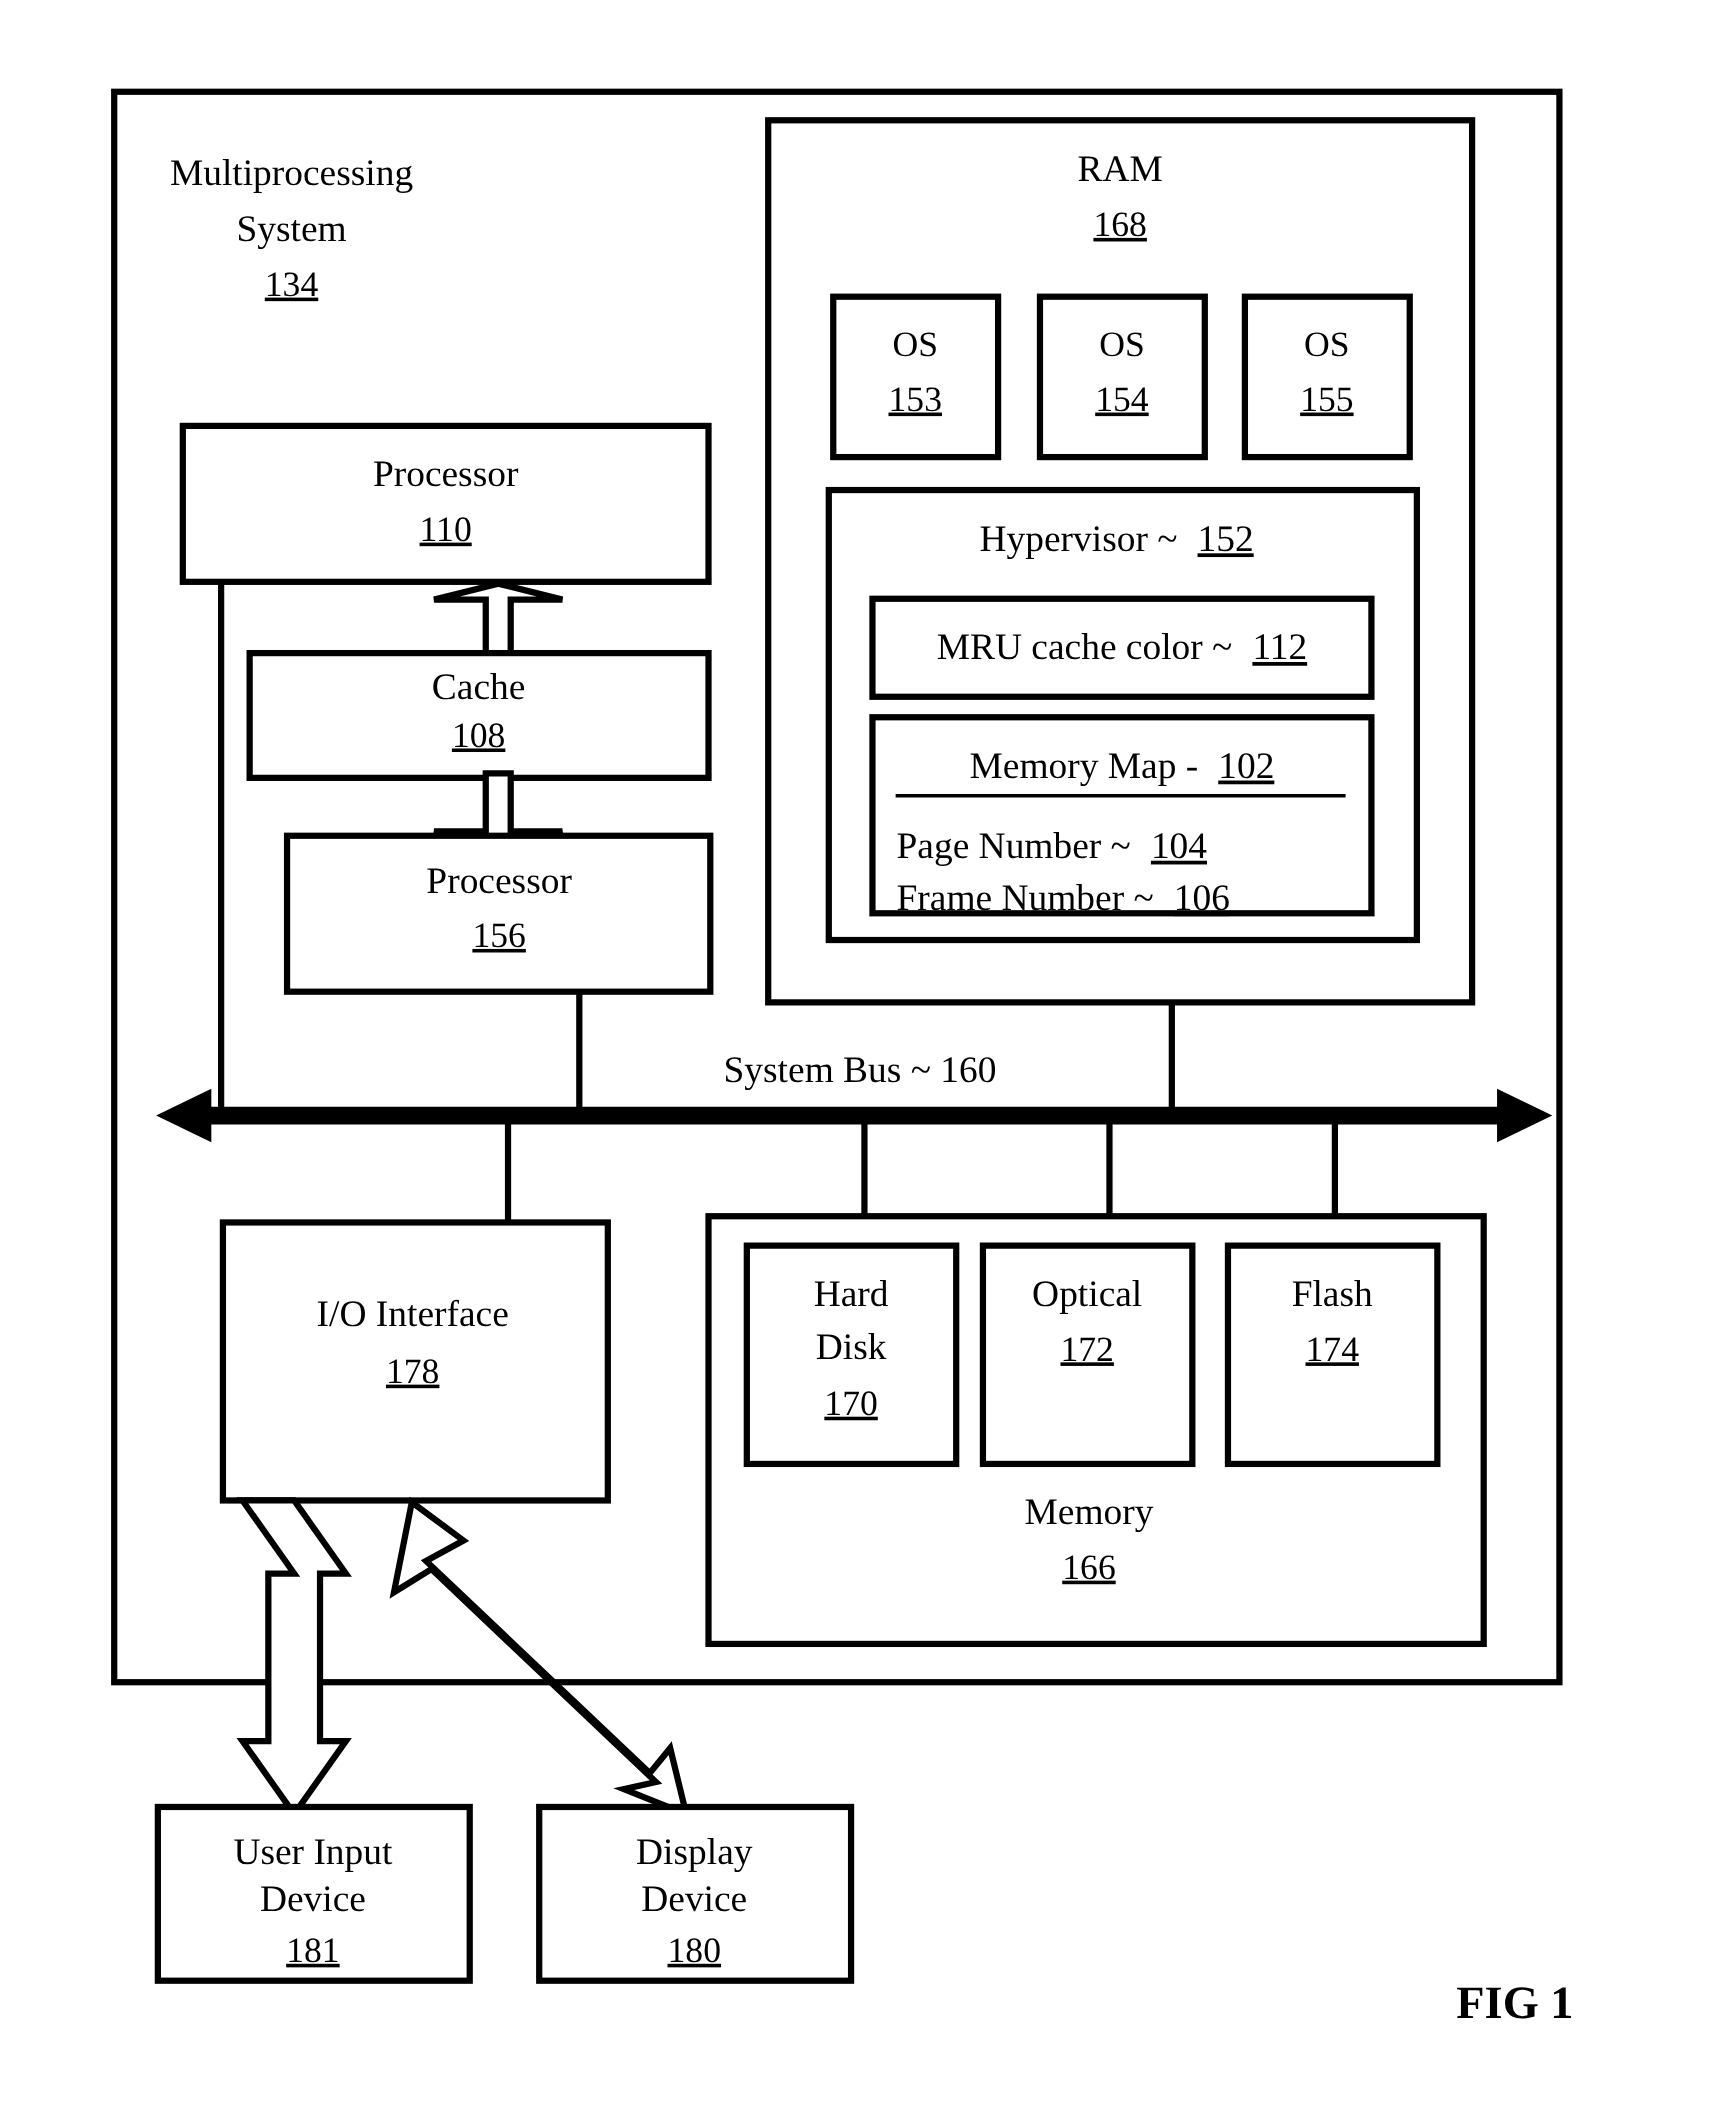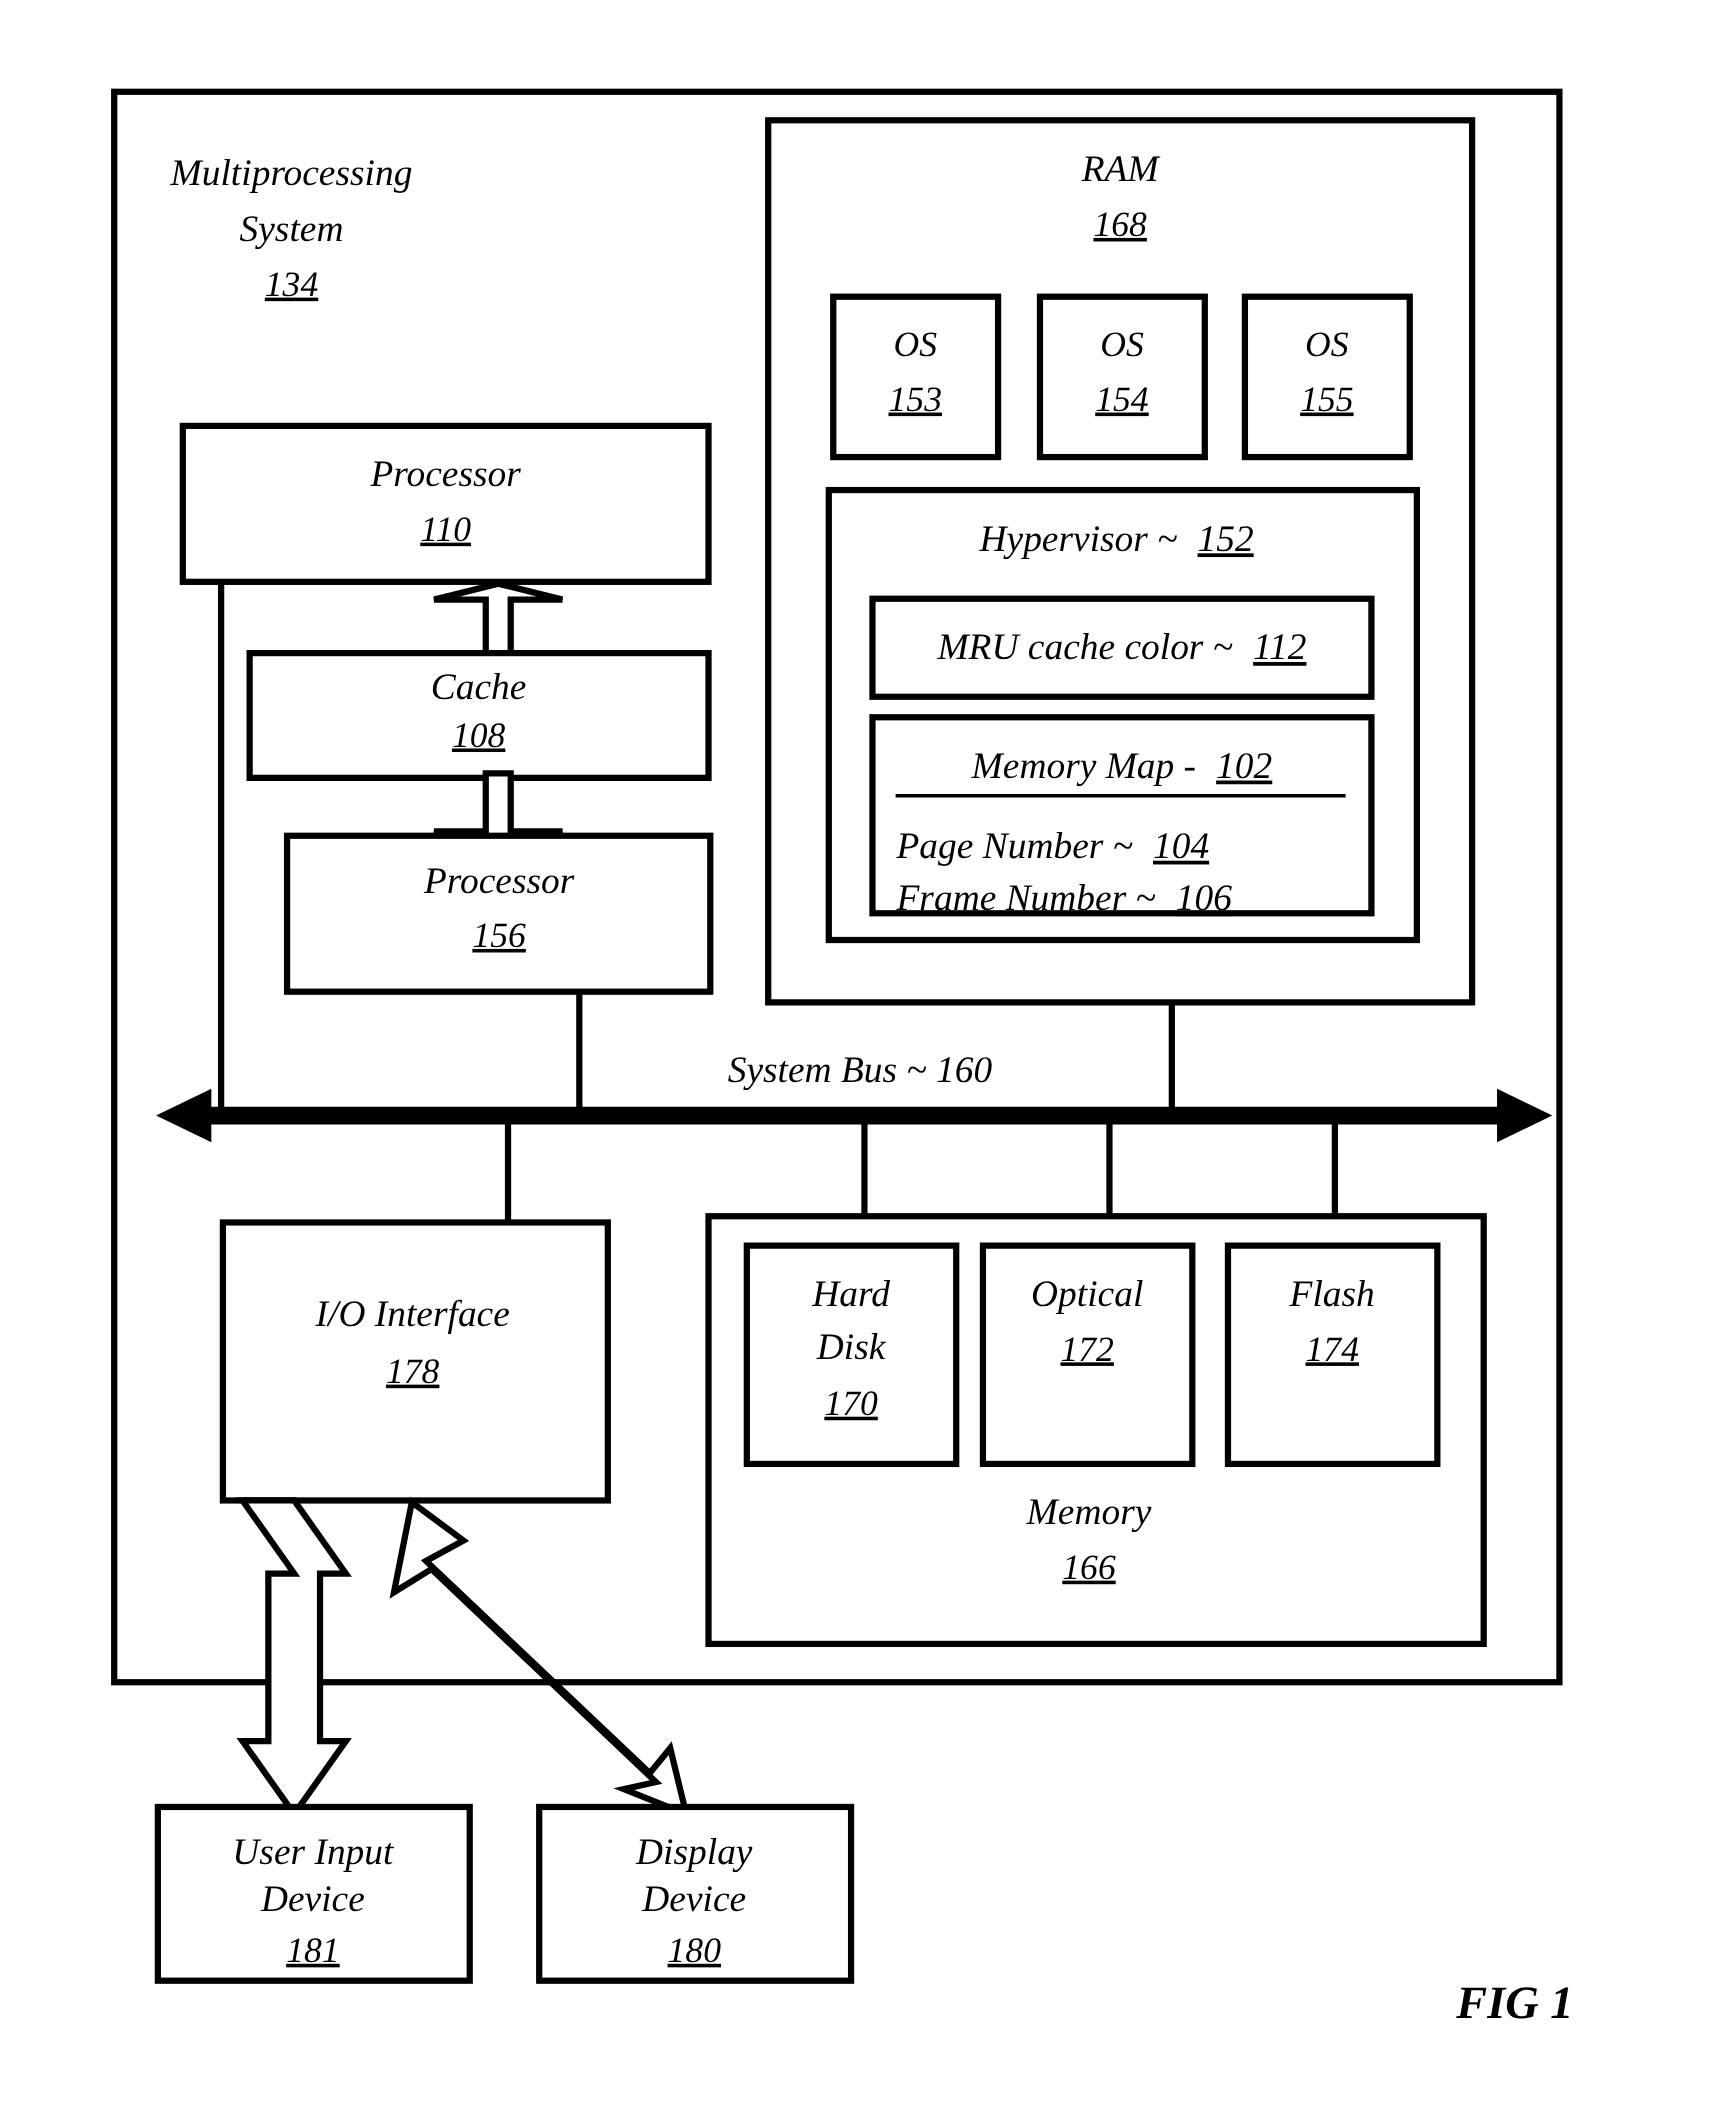--- a/index.html
+++ b/index.html
@@ -11,21 +11,20 @@
     width: 1736px;
     height: 2101px;
     font-family: "Liberation Serif", "DejaVu Serif", serif;
     color: #000000;
     overflow: hidden;
   }
   #figure-root {
     position: relative;
     width: 1736px;
     height: 2101px;
-    font-style: italic;
   }
   svg.diagram {
     position: absolute;
     top: 0;
     left: 0;
     width: 1736px;
     height: 2101px;
   }
   .box {
     fill: #ffffff;

